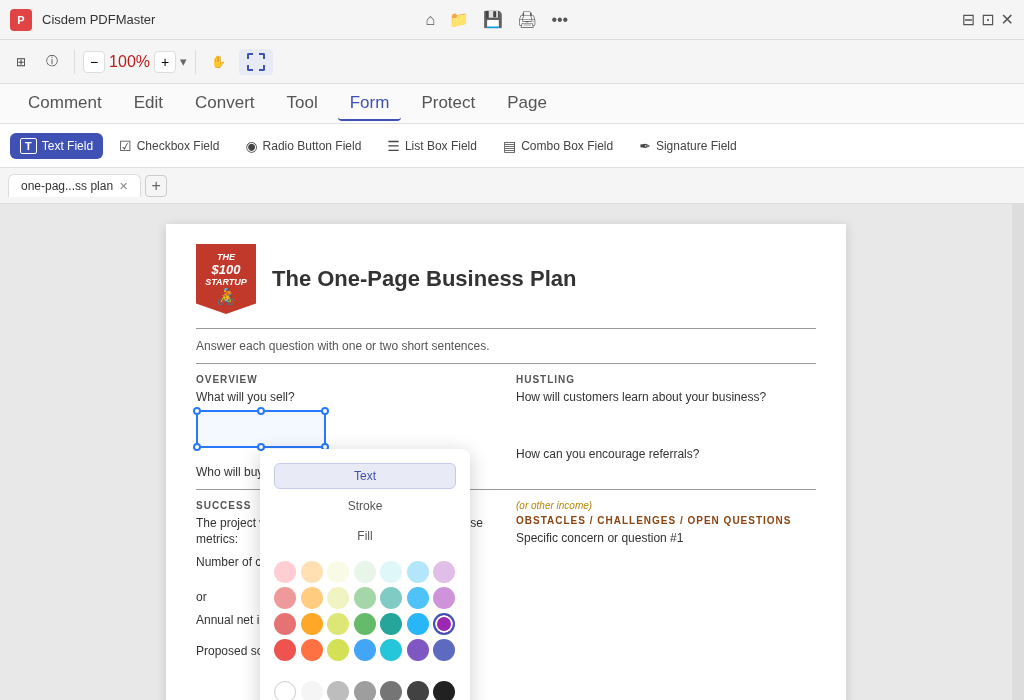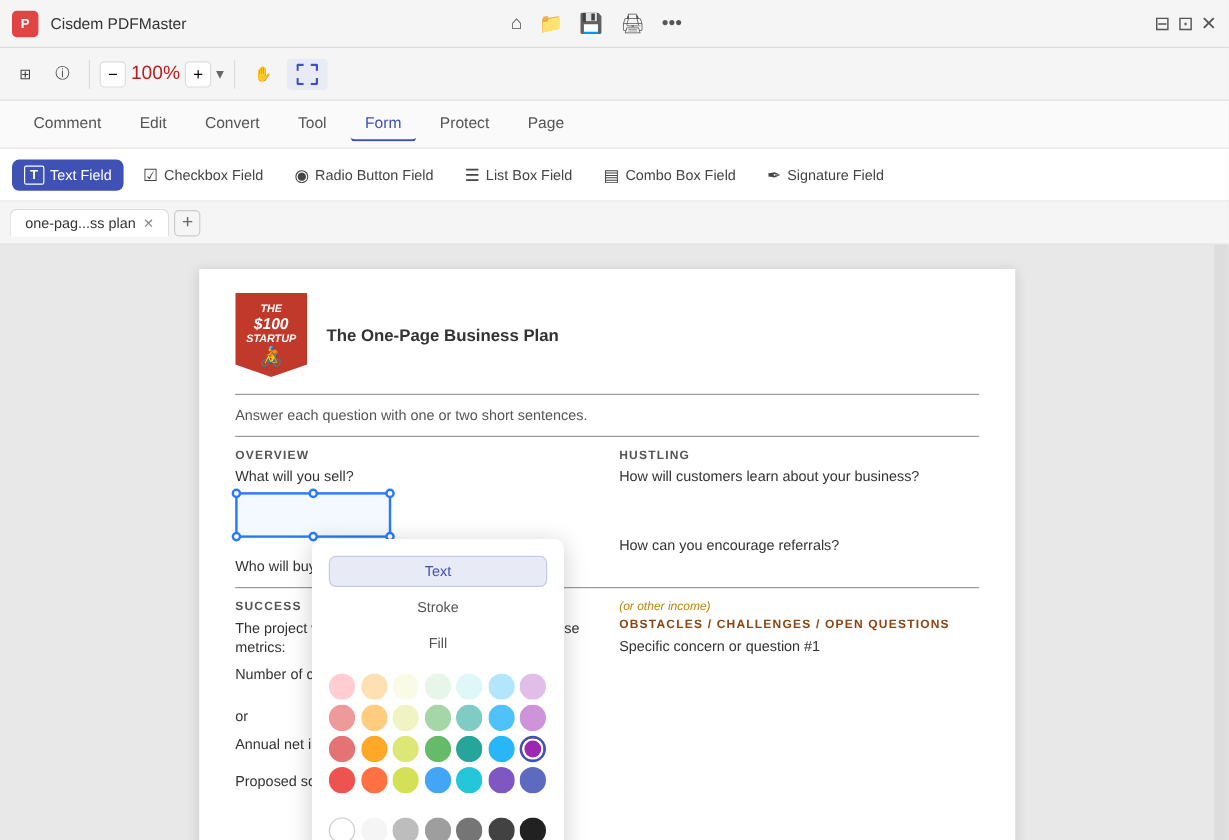--- a/index.html
+++ b/index.html
@@ -35,21 +35,21 @@
     .zoom-btn { width: 22px; height: 22px; border-radius: 4px; border: 1px solid #ddd; background: white; cursor: pointer; font-size: 14px; display: flex; align-items: center; justify-content: center; }
     .zoom-value { font-size: 16px; color: #b91c1c; min-width: 45px; text-align: center; }
 
     
     .menu-bar {
       display: flex; align-items: center; height: 40px;
       background: #fafafa; border-bottom: 1px solid #e0e0e0;
       padding: 0 16px; gap: 8px;
     }
     .menu-item {
-      padding: 6px 12px; font-size: 13px; color: #555;
+      padding: 6px 12px; font-size: 17px; color: #555;
       cursor: pointer; border-radius: 4px; border-bottom: 2px solid transparent;
     }
     .menu-item.active { color: #3f51b5; border-bottom: 2px solid #3f51b5; }
 
     
     .form-toolbar {
       display: flex; align-items: center; height: 44px;
       background: #ffffff; border-bottom: 1px solid #e0e0e0;
       padding: 0 10px; gap: 6px;
     }
@@ -89,21 +89,21 @@
     }
     .pdf-page {
       background: white; width: 680px; min-height: 500px;
       box-shadow: 0 2px 10px rgba(0,0,0,0.15); padding: 20px 30px;
       position: relative;
     }
 
     
     .pdf-header { display: flex; align-items: center; gap: 16px; margin-bottom: 14px; }
     .pdf-logo { width: 60px; height: 70px; background: #c0392b; display: flex; flex-direction: column; align-items: center; justify-content: center; color: white; font-size: 9px; font-weight: bold; text-align: center; clip-path: polygon(0 0, 100% 0, 100% 85%, 50% 100%, 0 85%); font-style: italic; }
-    .pdf-title { font-size: 14px; font-weight: bold; color: #333; }
+    .pdf-title { font-size: 22px; font-weight: bold; color: #333; }
     .pdf-subtitle { font-size: 12px; color: #555; margin-top: 2px; }
     .pdf-divider { border: none; border-top: 1px solid #999; margin: 10px 0; }
 
     .pdf-two-col { display: flex; gap: 20px; margin-top: 10px; }
     .pdf-col { flex: 1; }
     .pdf-section-title { font-size: 10px; font-weight: bold; color: #555; letter-spacing: 1px; text-transform: uppercase; margin-bottom: 4px; }
     .pdf-section-text { font-size: 12px; color: #333; line-height: 1.4; }
     .pdf-bold { font-weight: bold; }
     .pdf-highlight { color: #2980b9; font-style: italic; }
 

